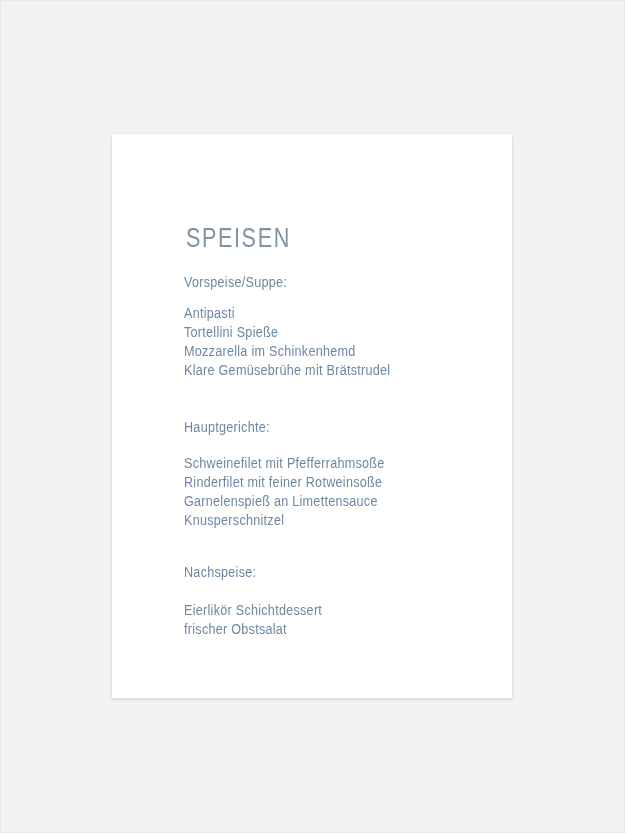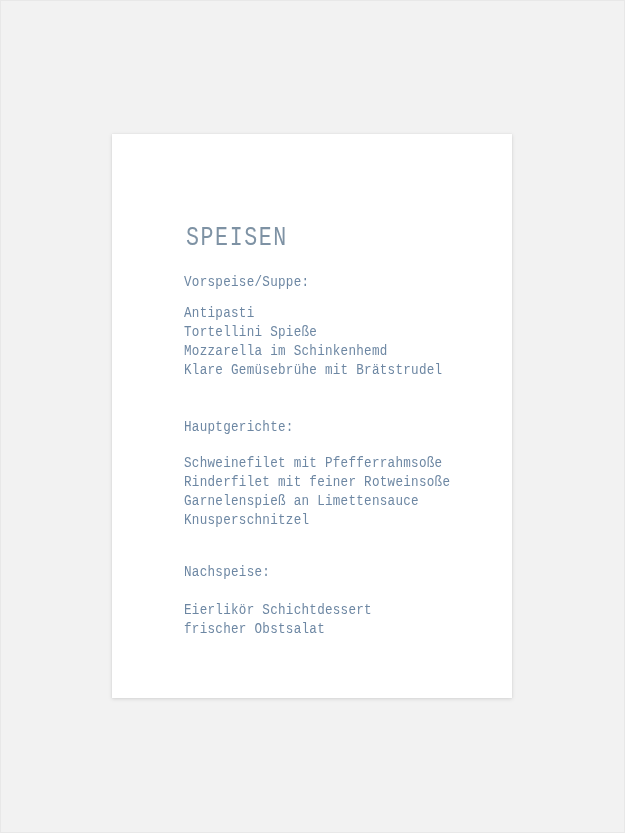--- a/index.html
+++ b/index.html
@@ -23,21 +23,20 @@
     box-shadow: inset 0 0 0 1px rgba(0,0,0,0.04);
   }
   .menu-card {
     position: absolute;
     left: 112px;
     top: 134px;
     width: 400px;
     height: 564px;
     background: var(--card);
     box-shadow: 0 1px 4px rgba(0,0,0,0.13), 0 0 1px rgba(0,0,0,0.08);
-    font-family: Liberation Mono, monospace;
   }
   .menu-title {
     position: absolute;
     left: 74px;
     top: 91px;
     font-size: 27px;
     font-weight: 400;
     line-height: 27px;
     letter-spacing: 2px;
     color: var(--title);

